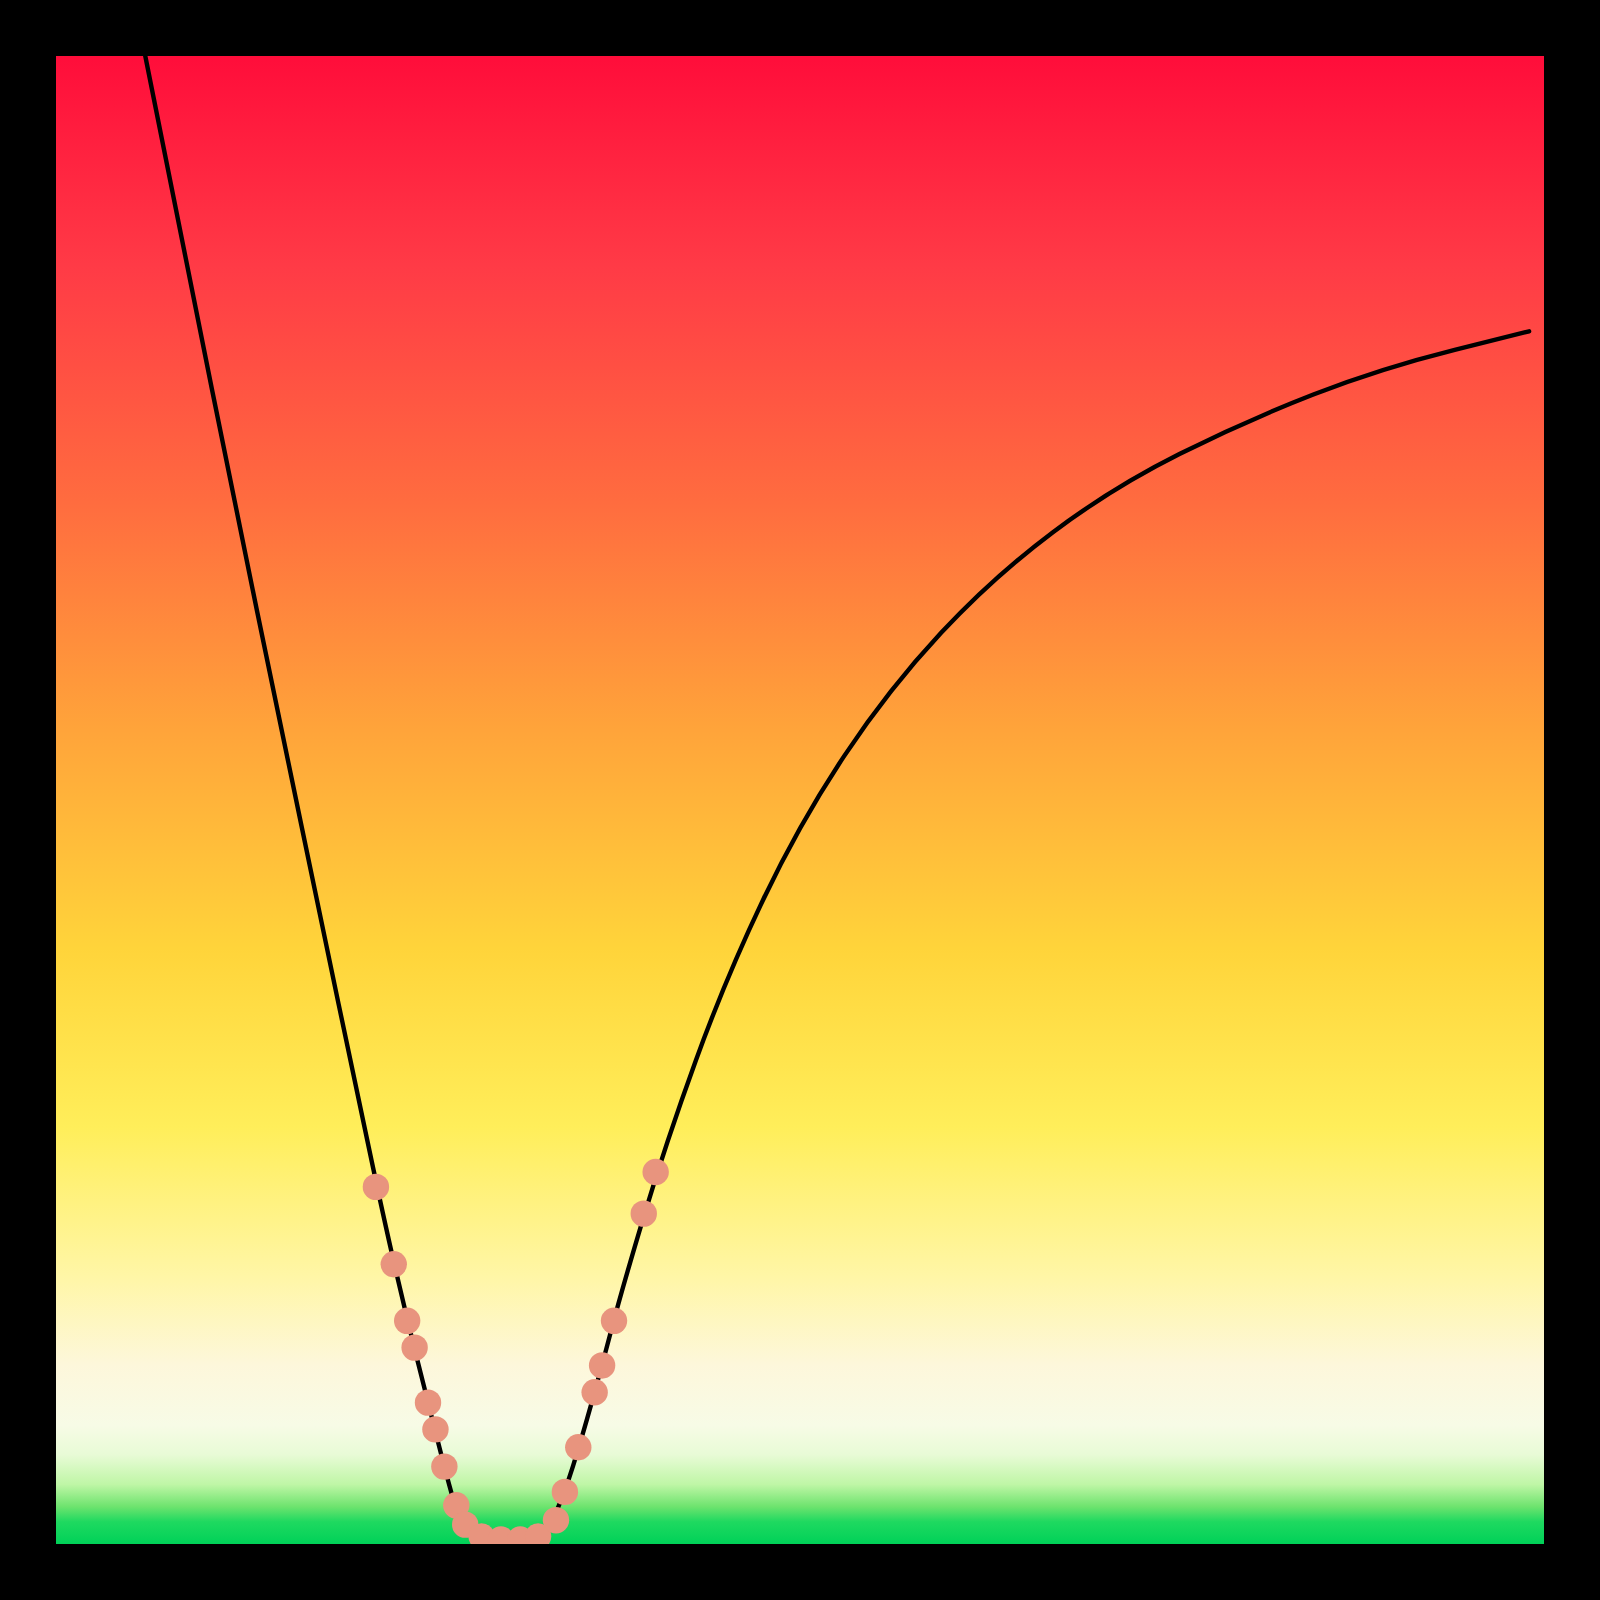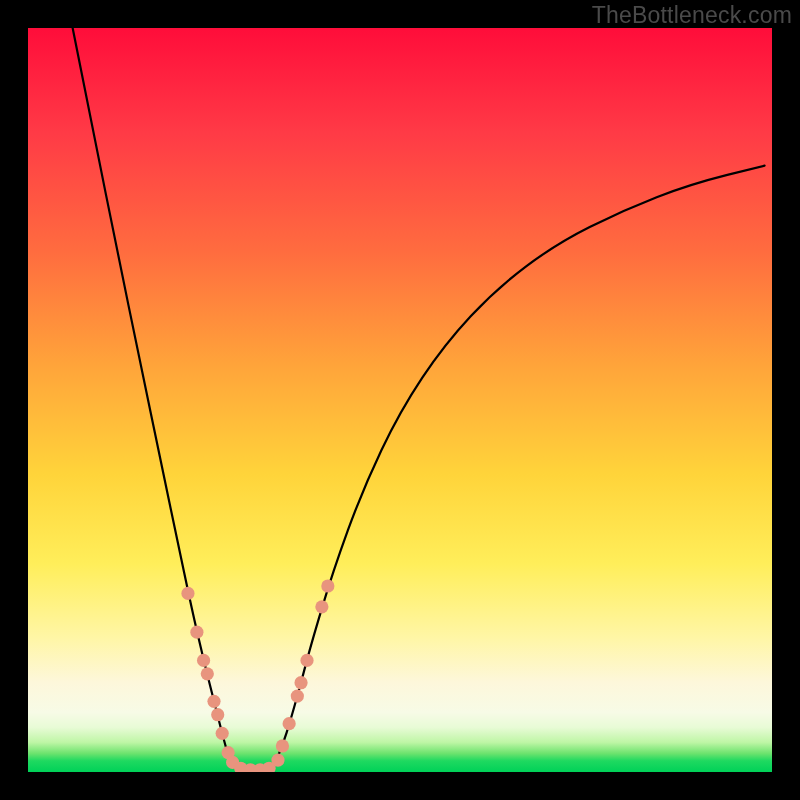--- a/index.html
+++ b/index.html
@@ -101,14 +101,13 @@
           <circle cx="261.144" cy="695.64" r="6.6" fill="#e8947e" stroke="#d8876f" stroke-width="0"></circle>
           <circle cx="269.32800000000003" cy="668.112" r="6.6" fill="#e8947e" stroke="#d8876f" stroke-width="0"></circle>
           <circle cx="273.04800000000006" cy="654.72" r="6.6" fill="#e8947e" stroke="#d8876f" stroke-width="0"></circle>
           <circle cx="279" cy="632.4" r="6.6" fill="#e8947e" stroke="#d8876f" stroke-width="0"></circle>
           <circle cx="293.88" cy="578.832" r="6.6" fill="#e8947e" stroke="#d8876f" stroke-width="0"></circle>
           <circle cx="299.832" cy="558" r="6.6" fill="#e8947e" stroke="#d8876f" stroke-width="0"></circle>
         </g>
     </svg>
   </div>
 
-  <div class="watermark">TheBottleneck.com</div>
 </div>
 
 </body></html>

